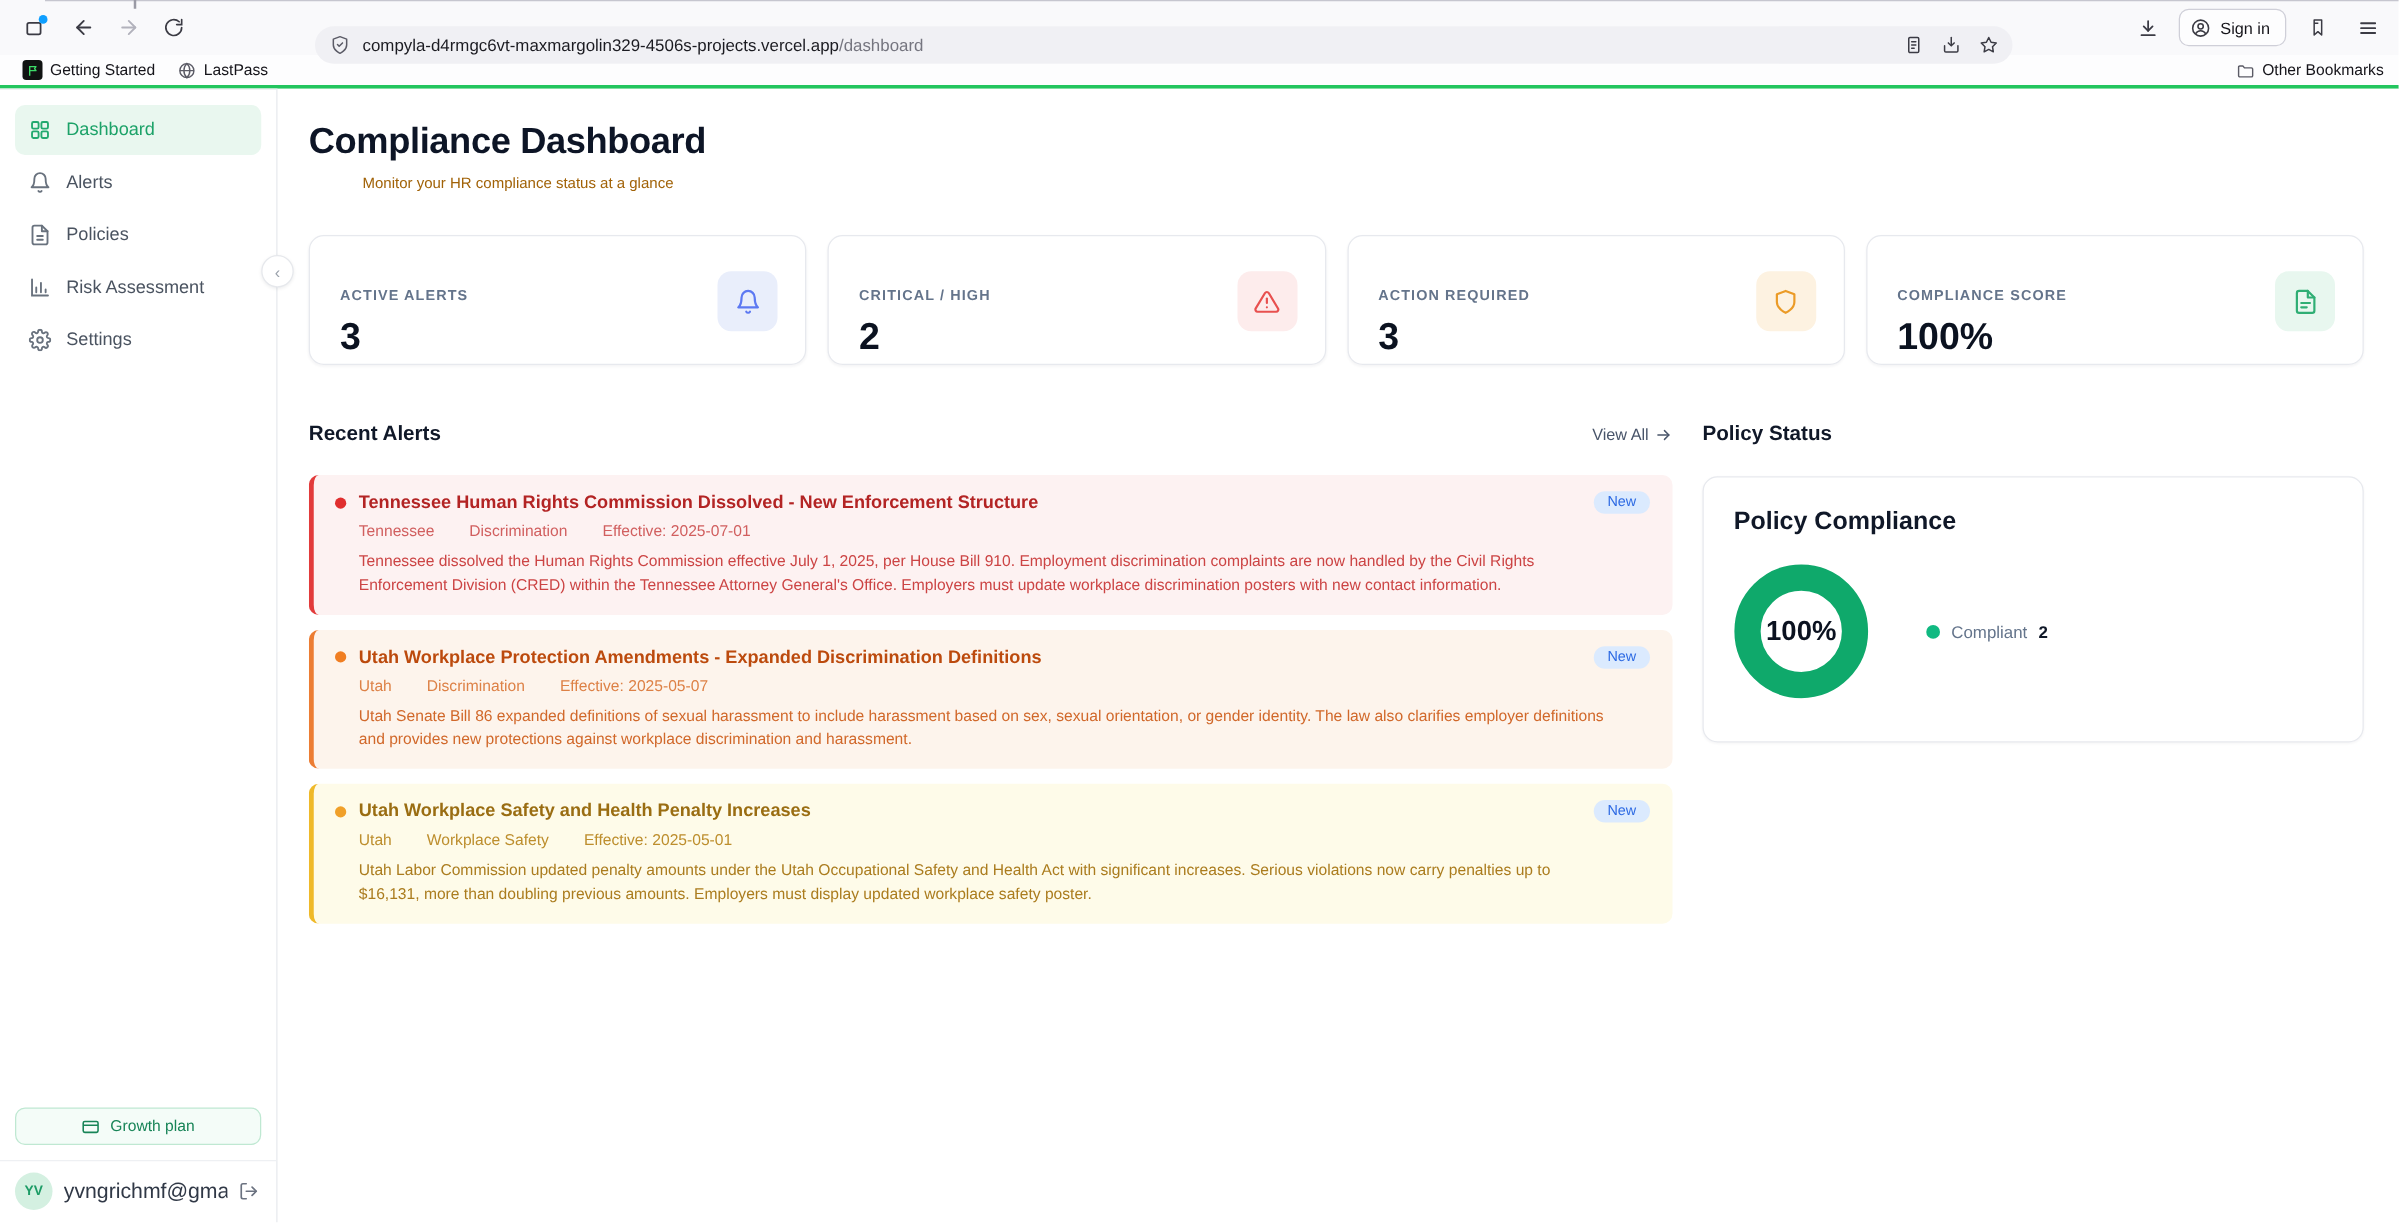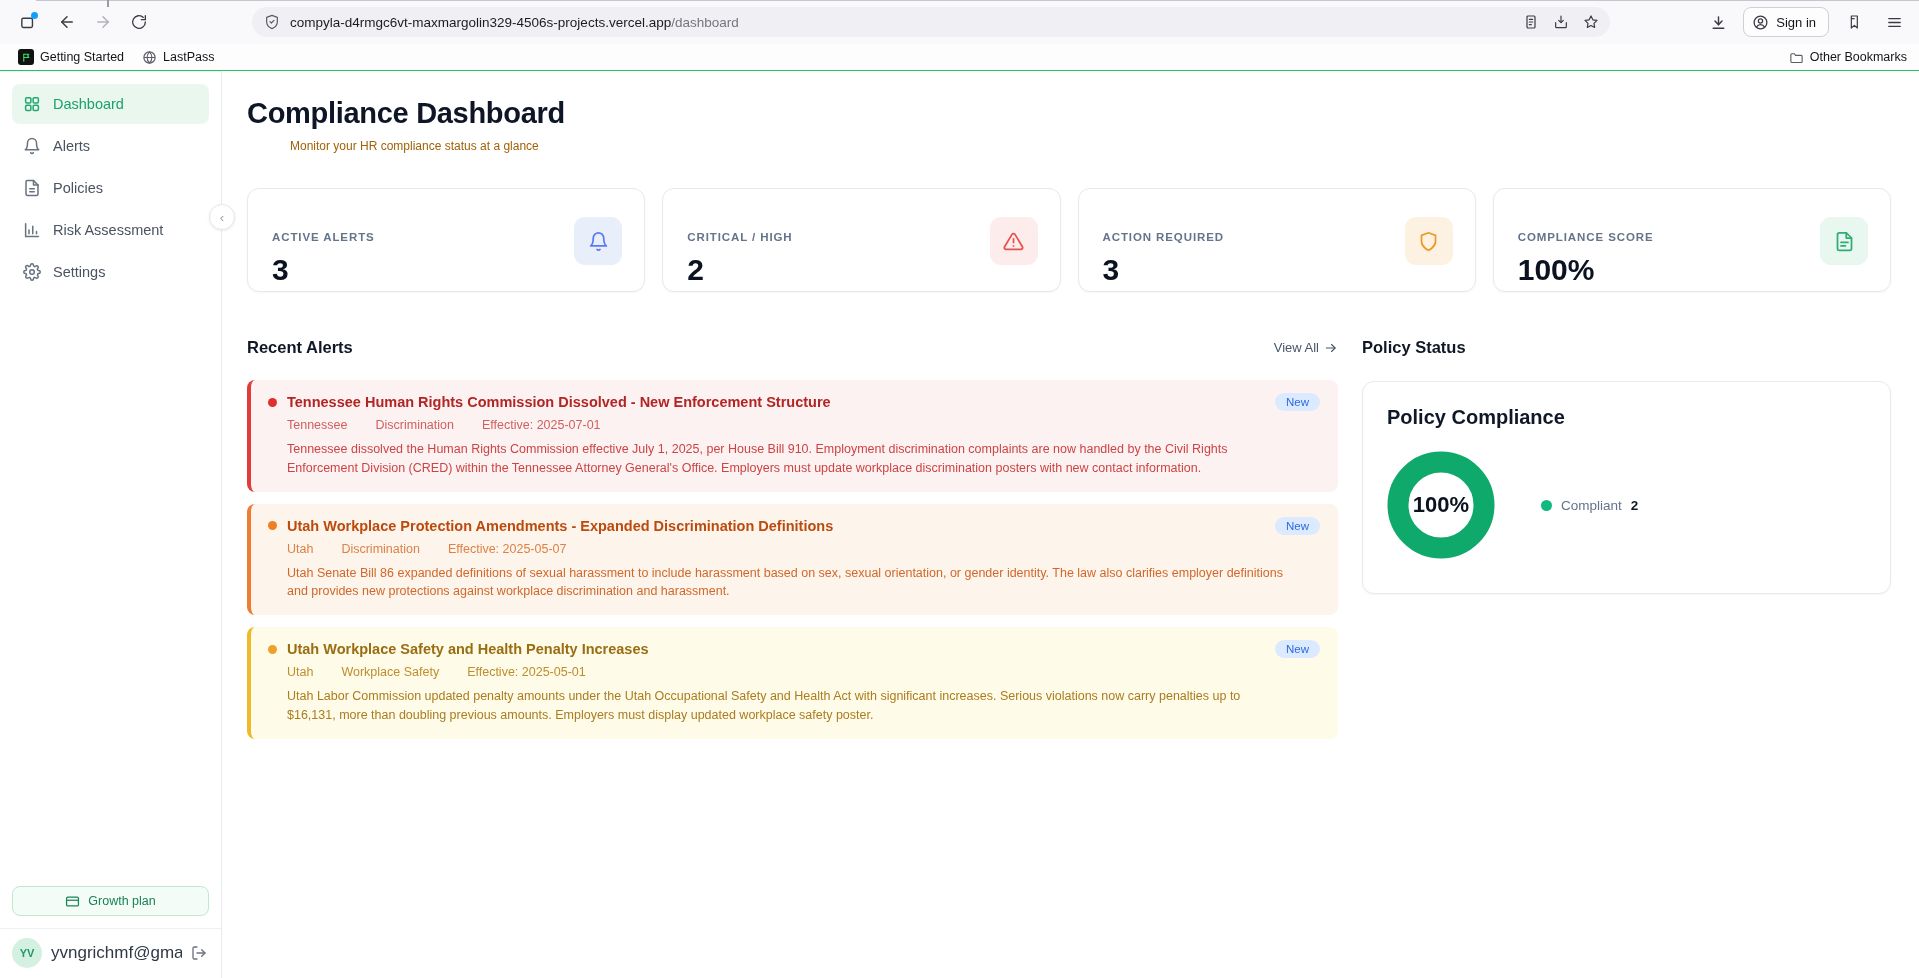--- a/index.html
+++ b/index.html
@@ -8,31 +8,31 @@
 
   
   .toolbar { position:relative; height:44px; background:#f9f9fb; display:flex; align-items:center; padding:0 12px; }
   .toolbar::before { content:""; position:absolute; top:0; left:36px; right:0; height:1px; background:#c6c6cf; }
   .tab-notch { position:absolute; left:107px; top:0; width:2px; height:7px; background:#9a9aa5; }
   .tb-icon { width:30px; height:30px; border-radius:6px; display:flex; align-items:center; justify-content:center; flex:0 0 auto; cursor:pointer; }
   .tb-icon svg { stroke:#3b3b44; }
   .tb-icon.dim svg { stroke:#b2b2bc; }
   .fxview { position:relative; margin-right:10px; }
   .fxview .dot { position:absolute; top:5px; right:4px; width:7px; height:7px; border-radius:50%; background:#0f9fff; }
-  .urlbar { position:absolute; left:252px; width:1358px; top:7px; height:30px; background:#f0f0f4; border-radius:15px;
+  .urlbar { position:absolute; left:252px; width:1358px; top:21px; height:30px; background:#f0f0f4; border-radius:15px;
     display:flex; align-items:center; padding:0 6px 0 12px; cursor:text; }
   .urlbar .shield { margin-right:10px; display:flex; }
   .url-text { font-size:13.5px; color:#1b1b21; white-space:nowrap; }
   .url-path { color:#75757f; }
   .url-actions { margin-left:auto; display:flex; align-items:center; gap:4px; }
   .url-actions .tb-icon { width:26px; height:26px; }
   .right-cluster { position:absolute; right:10px; top:7px; height:30px; display:flex; align-items:center; gap:10px; }
   .signin-btn { display:flex; align-items:center; gap:7px; height:30px; padding:0 12px 0 8px; border:1px solid #cfcfd8;
     border-radius:8px; background:#fdfdfe; font-size:13px; color:#15141a; cursor:pointer; white-space:nowrap; }
-  .bookmarksbar { height:27px; background:#fdfdfe; border-bottom:1px solid #22c55e; display:flex; align-items:center; padding:0 12px; font-size:12.5px; color:#15141a; }
+  .bookmarksbar { height:27px; background:#fdfdfe; border-bottom:3px solid #22c55e; display:flex; align-items:center; padding:0 12px; font-size:12.5px; color:#15141a; }
   .bm-item { display:flex; align-items:center; gap:6px; padding:2px 6px; border-radius:4px; cursor:pointer; }
   .bm-fav { width:16px; height:16px; border-radius:3px; background:#101312; display:flex; align-items:center; justify-content:center; }
   .bm-right { margin-left:auto; display:flex; align-items:center; gap:6px; cursor:pointer; }
 
   
   .app { position:relative; display:flex; height:907px; background:#fff; }
 
   .sidebar { width:222px; flex:0 0 222px; border-right:1px solid #e8eaee; display:flex; flex-direction:column; background:#fff; }
   .brand { display:flex; align-items:center; gap:11px; padding:16px 16px 15px; }
   .brand-logo { width:40px; height:40px; border-radius:10px; background:#2ebe71; display:flex; align-items:center; justify-content:center; }

